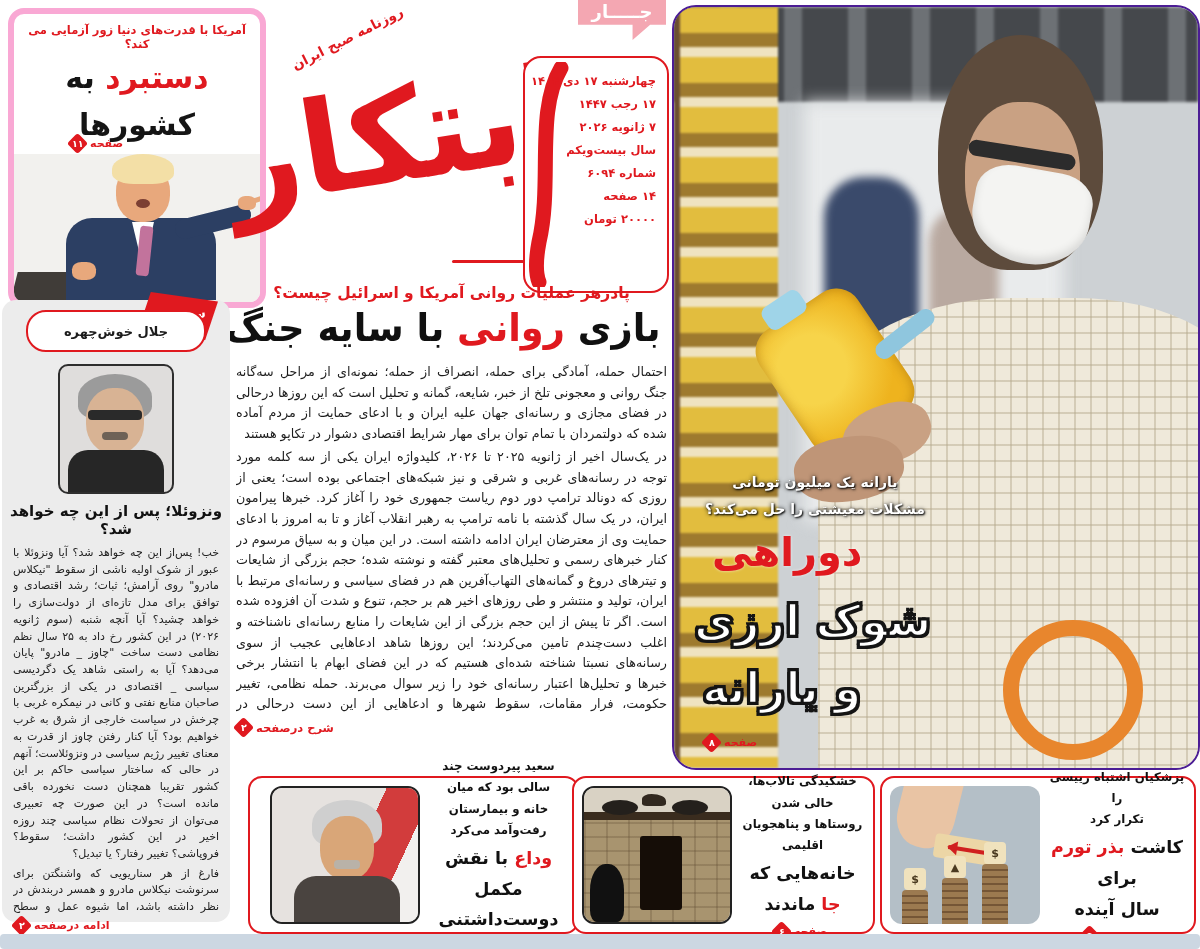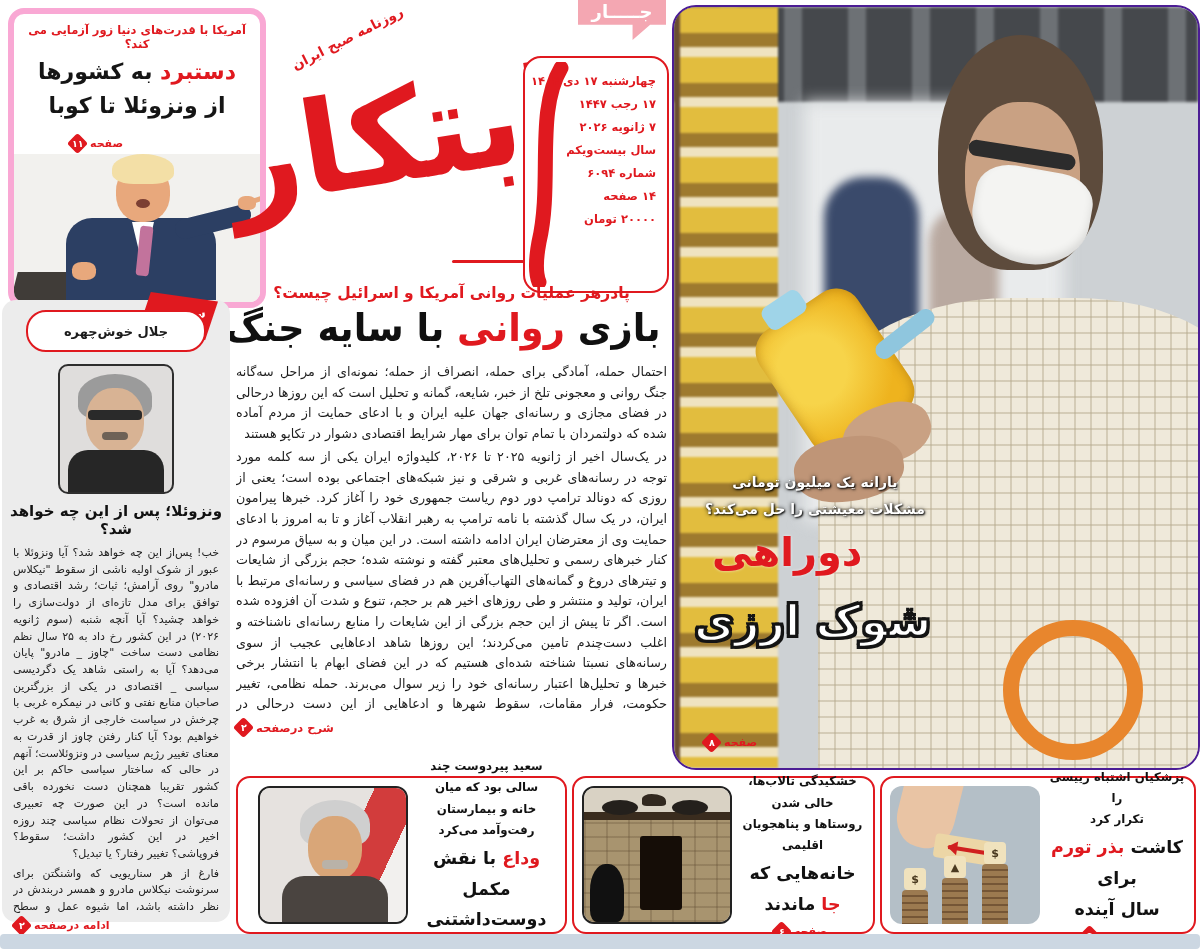--- a/index.html
+++ b/index.html
@@ -3,21 +3,21 @@
 <meta charset="utf-8">
 <style>
   html,body{margin:0;padding:0;background:#fff;}
   body{font-family:"DejaVu Sans",sans-serif;}
   #page{position:relative;width:1200px;height:949px;background:#fff;overflow:hidden;direction:rtl;}
 
   
   .tl-box{position:absolute;left:8px;top:8px;width:246px;height:288px;border:6px solid #f9a8d4;
           border-radius:16px;background:#fff;overflow:hidden;}
   .tl-kicker{margin-top:9px;text-align:center;color:#e0191f;font-size:11.5px;font-weight:bold;}
-  .tl-title{margin:4px 6px 0;text-align:center;font-size:22px;font-weight:900;color:#151515;line-height:1.55;}
+  .tl-title{margin:4px 6px 0;text-align:center;font-size:30px;font-weight:900;color:#151515;line-height:1.55;}
   .tl-title .red{color:#e0191f;}
   .page-badge{display:flex;align-items:center;gap:5px;color:#e0191f;font-size:11px;font-weight:bold;}
   .diamond{width:15px;height:15px;background:#e0191f;transform:rotate(45deg);display:flex;
            align-items:center;justify-content:center;border-radius:3px;}
   .diamond b{transform:rotate(-45deg);color:#fff;font-size:9.5px;font-weight:bold;}
   .tl-badge{position:absolute;left:56px;top:122px;}
   .tl-art{position:absolute;left:0;right:0;bottom:0;height:148px;background:#f2f1ee;}
   .t-desk{position:absolute;left:0;bottom:0;width:78px;height:30px;background:#403c38;transform:skewX(-14deg);}
   .t-body{position:absolute;left:52px;bottom:-8px;width:150px;height:92px;background:#2c3f63;border-radius:26px 26px 0 0;}
   .t-shirt{position:absolute;left:118px;bottom:34px;width:22px;height:46px;background:#fff;
@@ -125,21 +125,21 @@
   .ed-title{text-align:center;font-size:15px;font-weight:900;color:#111;margin:2px 8px 7px;}
   .ed-body{margin:0 11px;font-size:11px;line-height:1.52;text-align:justify;color:#222;
            max-height:368px;overflow:hidden;}
   .ed-body p{margin:0 0 3px;}
   .ed-more{margin:5px 12px 0;display:flex;justify-content:flex-end;align-items:center;gap:5px;
            color:#e0191f;font-size:11px;font-weight:bold;}
 
   
   .b-box{position:absolute;top:776px;height:158px;border:2px solid #e0191f;border-radius:14px;background:#fff;
          display:flex;align-items:center;padding:0 8px;gap:8px;box-sizing:border-box;}
-  .b-box1{left:236px;width:331px;padding-left:20px;}
+  .b-box1{left:248px;width:331px;padding-left:20px;}
   .b-box2{left:572px;width:303px;}
   .b-box3{left:880px;width:316px;}
   .b-text{flex:1;display:flex;flex-direction:column;align-items:center;text-align:center;gap:2px;}
   .b-kick{font-size:11.8px;font-weight:bold;color:#111;line-height:1.8;}
   .b-title{font-size:17.5px;font-weight:900;color:#111;line-height:1.75;}
   .b-title .red{color:#e0191f;}
   .b-badge{align-self:flex-end;margin-left:34px;margin-top:2px;}
   .b-photo{position:relative;width:150px;height:138px;border-radius:12px;overflow:hidden;flex-shrink:0;}
   .b-photo.bordered{border:2px solid #222;width:146px;height:134px;}
 
@@ -263,20 +263,21 @@
     <div class="ph-handle"></div>
     <div class="ph-hand1"></div>
     <div class="ph-hand2"></div>
     <div class="ph-cart"></div>
     <div class="ph-kick">
       <span>یارانه یک میلیون تومانی</span><br>
       <span>مشکلات معیشتی را حل می‌کند؟</span>
     </div>
     <div class="ph-t-red">دوراهی</div>
     <div class="ph-t-w ph-t-w1">شوک ارزی</div>
+    <div class="ph-t-w ph-t-w2">و یارانه</div>
     <div class="page-badge ph-badge">
       <span>صفحه</span>
       <span class="diamond">
           <b>۸</b>
         </span>
     </div>
   </div>
 
   <div class="ed-col">
     <div class="ed-ribbon">

